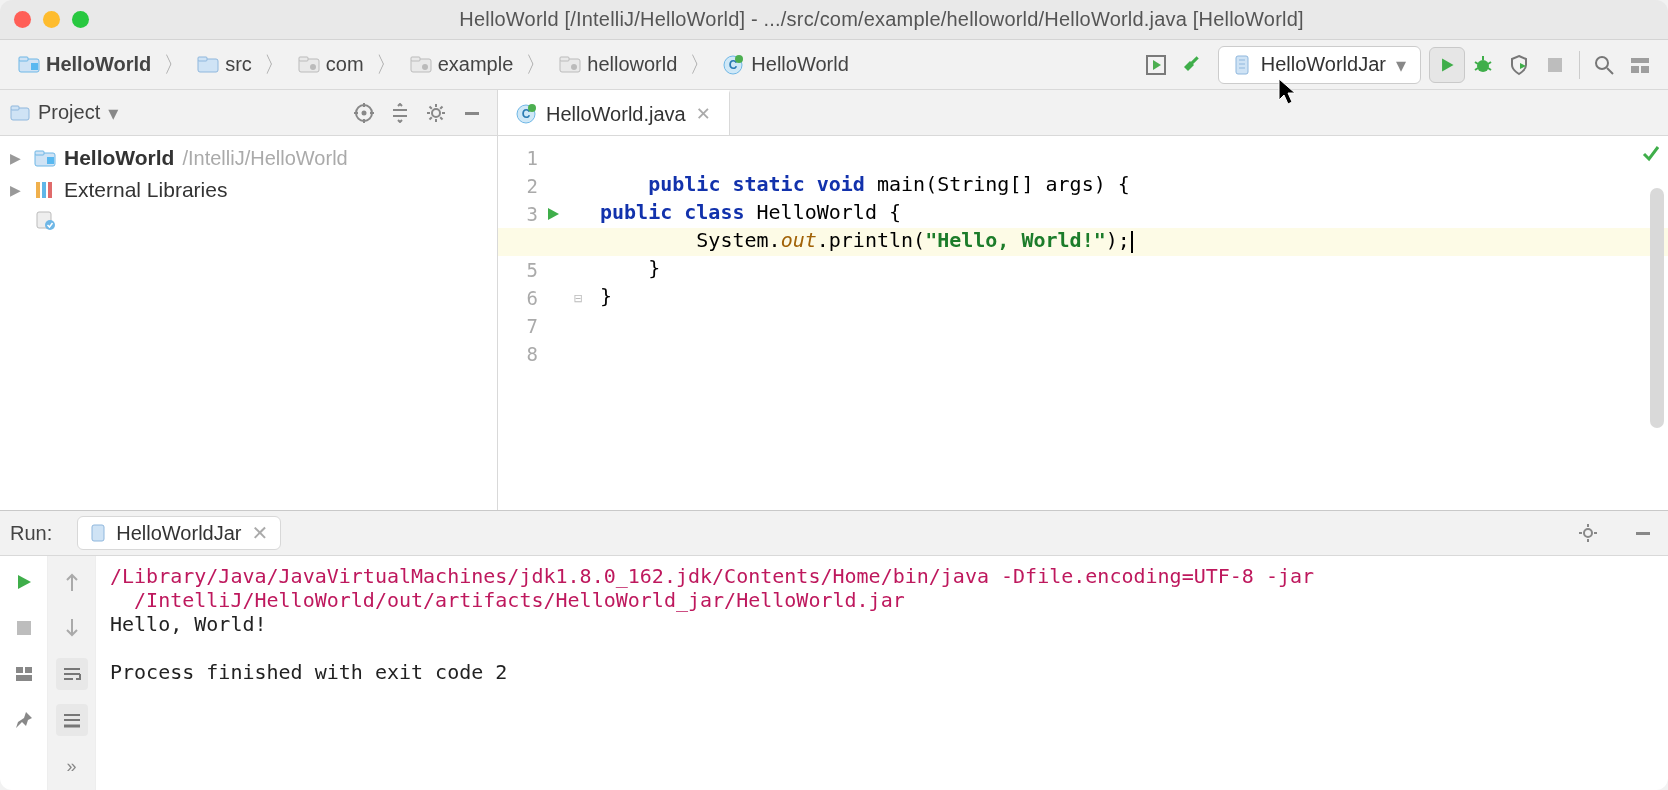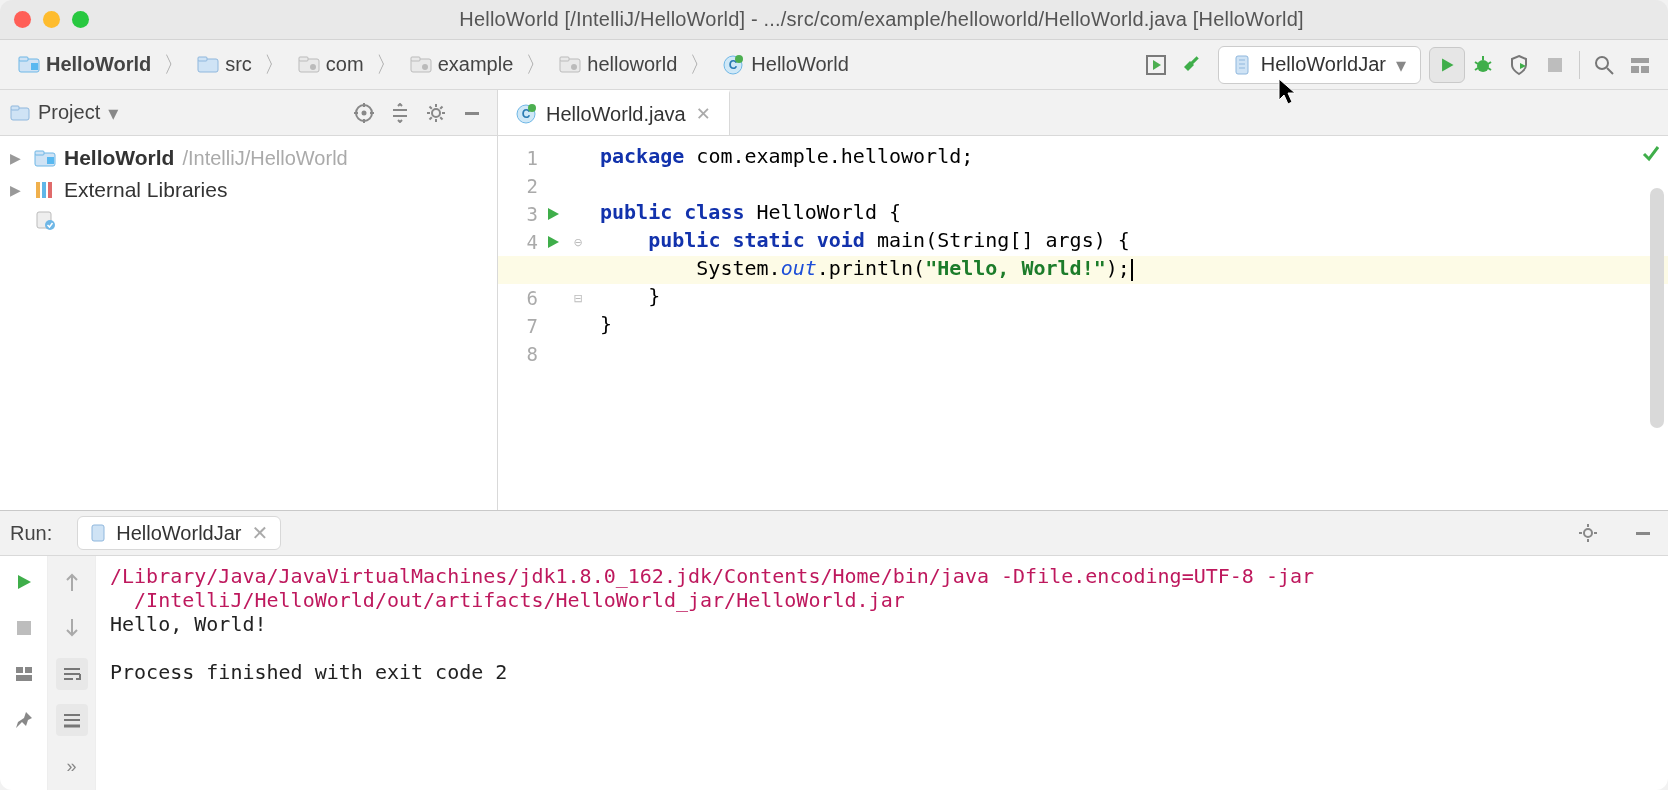--- a/index.html
+++ b/index.html
@@ -48,21 +48,21 @@
 .code-area { flex: 1; display: flex; position: relative; }
 .gutter { width: 96px; background: #fff; border-right: 0; padding-top: 8px; }
 .gline { height: 28px; display: flex; align-items: center; }
 .gline .num { width: 40px; text-align: right; color: #aaa; font-family: Menlo, monospace; font-size: 19px; }
 .gline .mark { width: 30px; display: flex; align-items: center; justify-content: center; }
 .gline .fold { width: 20px; display:flex; align-items:center; justify-content:center; color:#bbb; font-size:11px;}
 .code { flex: 1; padding: 8px 10px 8px 6px; font-family: Menlo, monospace; font-size: 20px; position: relative; }
 .cline { height: 28px; white-space: pre; }
 .cline.hl { background: #fdfbe6; margin-left:-102px; padding-left:102px; margin-right:-40px; padding-right:40px;}
 .kw { color: #1232ac; font-weight: bold; }
-.field { color: #1d4ed8; font-style: italic; }
+.field { color: #a16207; font-style: italic; }
 .str { color: #1c7c2a; font-weight: bold; }
 .caret { display:inline-block; width:2px; height:22px; background:#000; vertical-align:middle; margin-left:1px;}
 .analysis { position: absolute; right: 8px; top: 8px; }
 .vscroll { position:absolute; right:2px; top:46px; bottom:0; width:18px; background:transparent; }
 .vthumb { position:absolute; right:2px; top:6px; width:14px; height:240px; background:#d9d9d9; border-radius:7px; }
 
 
 .bottom { height: 280px; border-top: 1px solid #c9c9c9; display: flex; flex-direction: column; background: #f2f2f2; }
 .bp-head { height: 44px; display: flex; align-items: center; padding: 0 10px; gap: 25px; }
 .bp-title { font-size: 20px; color: #444; }
@@ -371,24 +371,23 @@
               <span class="mark"></span>
               <span class="fold"></span>
             </div>
             <div class="gline">
               <span class="num">8</span>
               <span class="mark"></span>
               <span class="fold"></span>
             </div>
           </div>
         <div class="code" id="code">
-            <div class="cline"><span class="kw">package</span> com.example.helloworld;</div>
             <div class="cline"></div>
+            <div class="cline">    <span class="kw">public static void</span> main(String[] args) {</div>
             <div class="cline"><span class="kw">public class</span> HelloWorld {</div>
-            <div class="cline">    <span class="kw">public static void</span> main(String[] args) {</div>
             <div class="cline hl">        System.<span class="field">out</span>.println(<span class="str">"Hello, World!"</span>);<span class="caret"></span></div>
             <div class="cline">    }</div>
             <div class="cline">}</div>
             <div class="cline"></div>
           </div>
         <div class="analysis">
           <svg width="18" height="18" viewBox="0 0 18 18">
               <polyline points="2,10 7,15 16,3" fill="none" stroke="#3fae4a" stroke-width="3"></polyline>
             </svg>
         </div>

